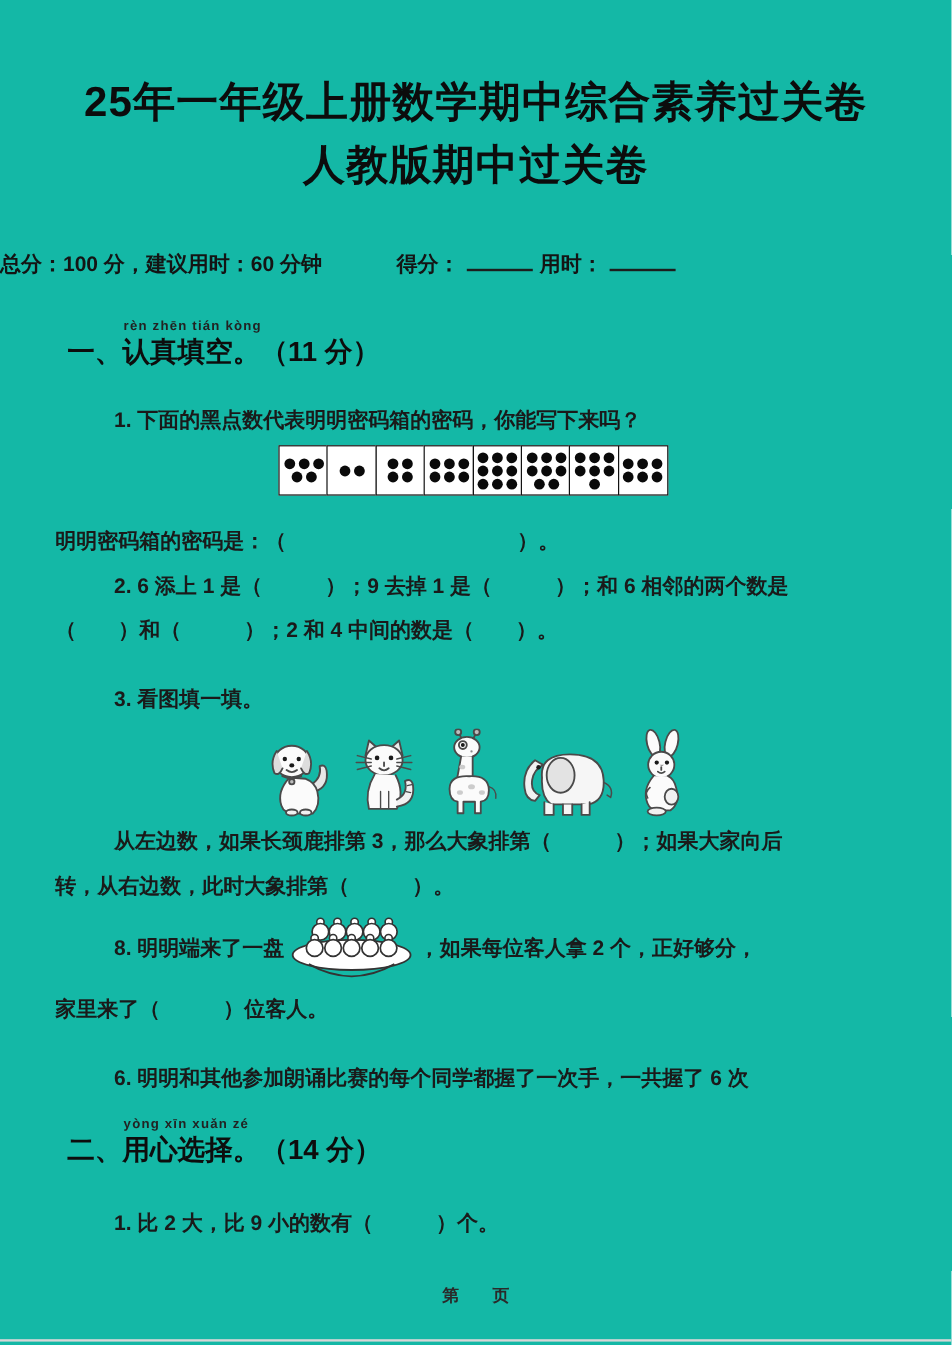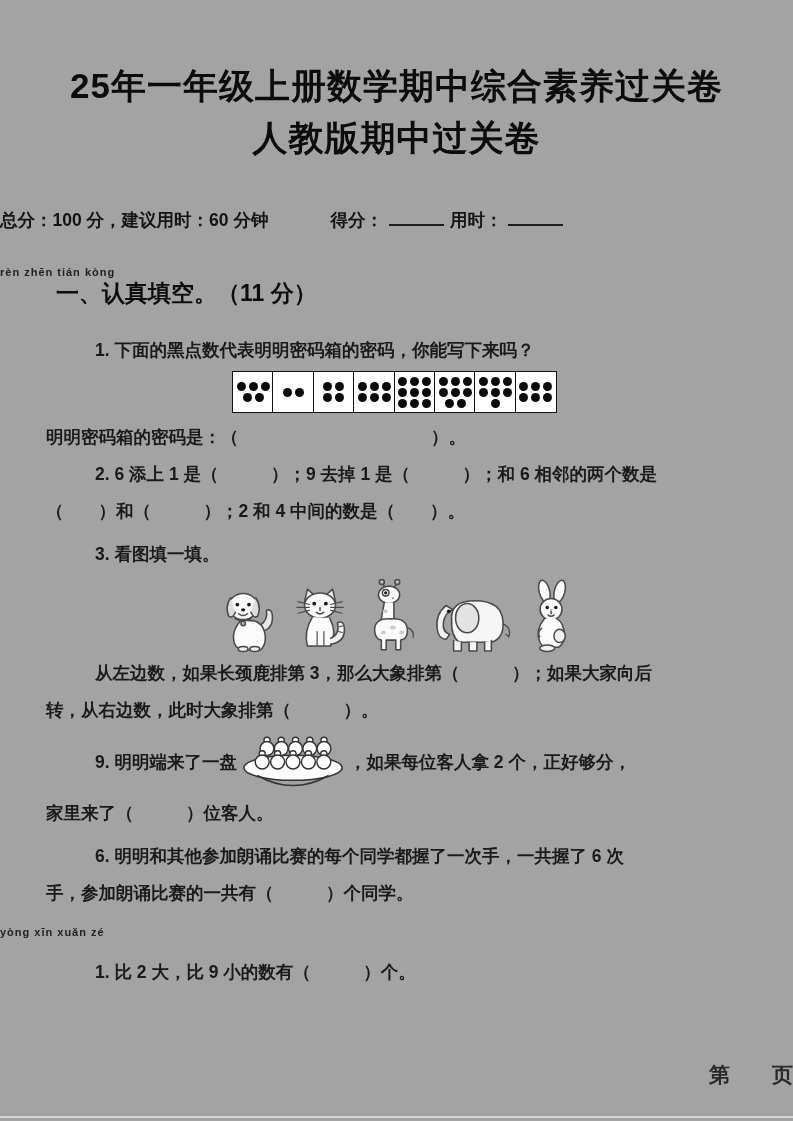--- a/index.html
+++ b/index.html
@@ -1,20 +1,20 @@
 <!DOCTYPE html>
 <html><head>
 <meta charset="utf-8">
 <style>
   * { margin:0; padding:0; box-sizing:border-box; }
   html,body { background:#ffffff; }
   .page {
     position:relative;
     width:793px; height:1121px;
-    background:#a3a3a3;
+    background:#14b8a6;
     overflow:hidden;
     font-family:"Liberation Sans","DejaVu Sans",sans-serif;
     color:#141414;
   }
   
   .title-block { margin-top:60px; text-align:center; }
   .title-line {
     font-size:35px; font-weight:800; letter-spacing:1px;
     line-height:52px; color:#0c0c0c;
   }
@@ -24,36 +24,36 @@
     font-size:17.5px; font-weight:700; line-height:24px;
     white-space:nowrap;
   }
   .score-gap { display:inline-block; width:62px; }
   .uline {
     display:inline-block; width:55px; height:15px;
     border-bottom:2px solid #1d1d1d; margin:0 6px;
   }
   
   .pinyin {
-    font-size:11px; font-weight:700;
+    margin-left:103px; font-size:11px; font-weight:700;
     letter-spacing:1px; line-height:12px; color:#222;
   }
   .pinyin-1 { margin-top:34px; }
   .pinyin-2 { margin-top:14px; }
   .sec-heading {
     margin-left:56px; font-size:23px; font-weight:800;
     line-height:30px; color:#0d0d0d;
   }
   
   .line {
     margin:0 44px 0 46px; font-size:17.5px; font-weight:600;
     line-height:37px; color:#1a1a1a; white-space:nowrap;
   }
   .indent { text-indent:49px; }
-  .mt6 { margin-top:6px; }
+  .mt6 { margin-top:20px; }
   
   .dot-table { display:flex; margin-left:232px; margin-top:2px; }
   .dot-cell {
     width:42px; height:42px; border:1.6px solid #121212; margin-left:-1.6px;
     display:flex; flex-direction:column; justify-content:center;
     align-items:center; gap:2px; background:#fff;
   }
   .dot-cell:first-child { margin-left:0; }
   .dot-row { display:flex; gap:3px; justify-content:center; }
   .dot { width:9px; height:9px; border-radius:50%; background:#0a0a0a; }
@@ -64,21 +64,21 @@
   }
   
   .line-q4 {
     display:flex; align-items:center; margin:0 44px 0 46px;
     padding-left:49px; font-size:17.5px; font-weight:600; color:#1a1a1a;
     height:66px; white-space:nowrap;
   }
   
   .footer {
     position:absolute; left:0; bottom:32px; width:100%;
-    text-align:right; font-size:21px; font-weight:600; color:#2a2a2a;
+    text-align:center; font-size:14px; font-weight:600; color:#2a2a2a;
   }
   .scan-edge {
     position:absolute; left:0; bottom:3px; width:100%; height:2px;
     background:#d7d7d7;
   }
 </style>
 </head>
 <body>
 
 <div class="page">
@@ -285,21 +285,21 @@
         <ellipse cx="33" cy="60" rx="6" ry="7" fill="#f1f1f1"></ellipse>
         <ellipse cx="20" cy="73" rx="8" ry="3.4" fill="#f1f1f1"></ellipse>
       </g>
     </svg>
   </div>
 
   <div class="line indent" style="margin-top:2px">从左边数，如果长颈鹿排第 3，那么大象排第（　　　）；如果大家向后</div>
   <div class="line">转，从右边数，此时大象排第（　　　）。</div>
 
   <div class="line-q4">
-    <span>9. 明明端来了一盘</span>
+    <span>8. 明明端来了一盘</span>
     <svg width="104" height="60" viewBox="0 0 108 62" style="margin:0 4px">
       <ellipse cx="54" cy="37" rx="51" ry="13" fill="#ffffff" stroke="#333333" stroke-width="1.6"></ellipse>
       <path d="M17 45 Q54 66 91 45" fill="none" stroke="#333333" stroke-width="1.6"></path>
       <g id="plate-items">
           <circle cx="27" cy="8.5" r="3.2" fill="#ffffff" stroke="#333333" stroke-width="1.4"></circle>
           <circle cx="27" cy="17" r="7.2" fill="#ffffff" stroke="#333333" stroke-width="1.5"></circle>
           <circle cx="41.8" cy="8.5" r="3.2" fill="#ffffff" stroke="#333333" stroke-width="1.4"></circle>
           <circle cx="41.8" cy="17" r="7.2" fill="#ffffff" stroke="#333333" stroke-width="1.5"></circle>
           <circle cx="56.6" cy="8.5" r="3.2" fill="#ffffff" stroke="#333333" stroke-width="1.4"></circle>
           <circle cx="56.6" cy="17" r="7.2" fill="#ffffff" stroke="#333333" stroke-width="1.5"></circle>
@@ -318,22 +318,22 @@
           <circle cx="86" cy="22.5" r="3.2" fill="#ffffff" stroke="#333333" stroke-width="1.4"></circle>
           <circle cx="86" cy="31" r="7.2" fill="#ffffff" stroke="#333333" stroke-width="1.5"></circle>
         </g>
     </svg>
     <span>，如果每位客人拿 2 个，正好够分，</span>
   </div>
   <div class="line">家里来了（　　　）位客人。</div>
 
 
   <div class="line indent mt6">6. 明明和其他参加朗诵比赛的每个同学都握了一次手，一共握了 6 次</div>
-  <div class="line">手，参加朗诵比赛的一共有（　　　）个同学。</div>
 
   <div class="pinyin pinyin-2">yòng xīn xuǎn zé</div>
-
-  <div class="line indent" style="margin-top:16px">1. 比 2 大，比 9 小的数有（　　　）个。</div>
+  <div class="sec-heading">二、用心选择。（14 分）</div>
+
+  <div class="line indent" style="margin-top:28px">1. 比 2 大，比 9 小的数有（　　　）个。</div>
 
   <div class="footer">第　　页</div>
   <div class="scan-edge"></div>
 
 </div>
 
 </body></html>

